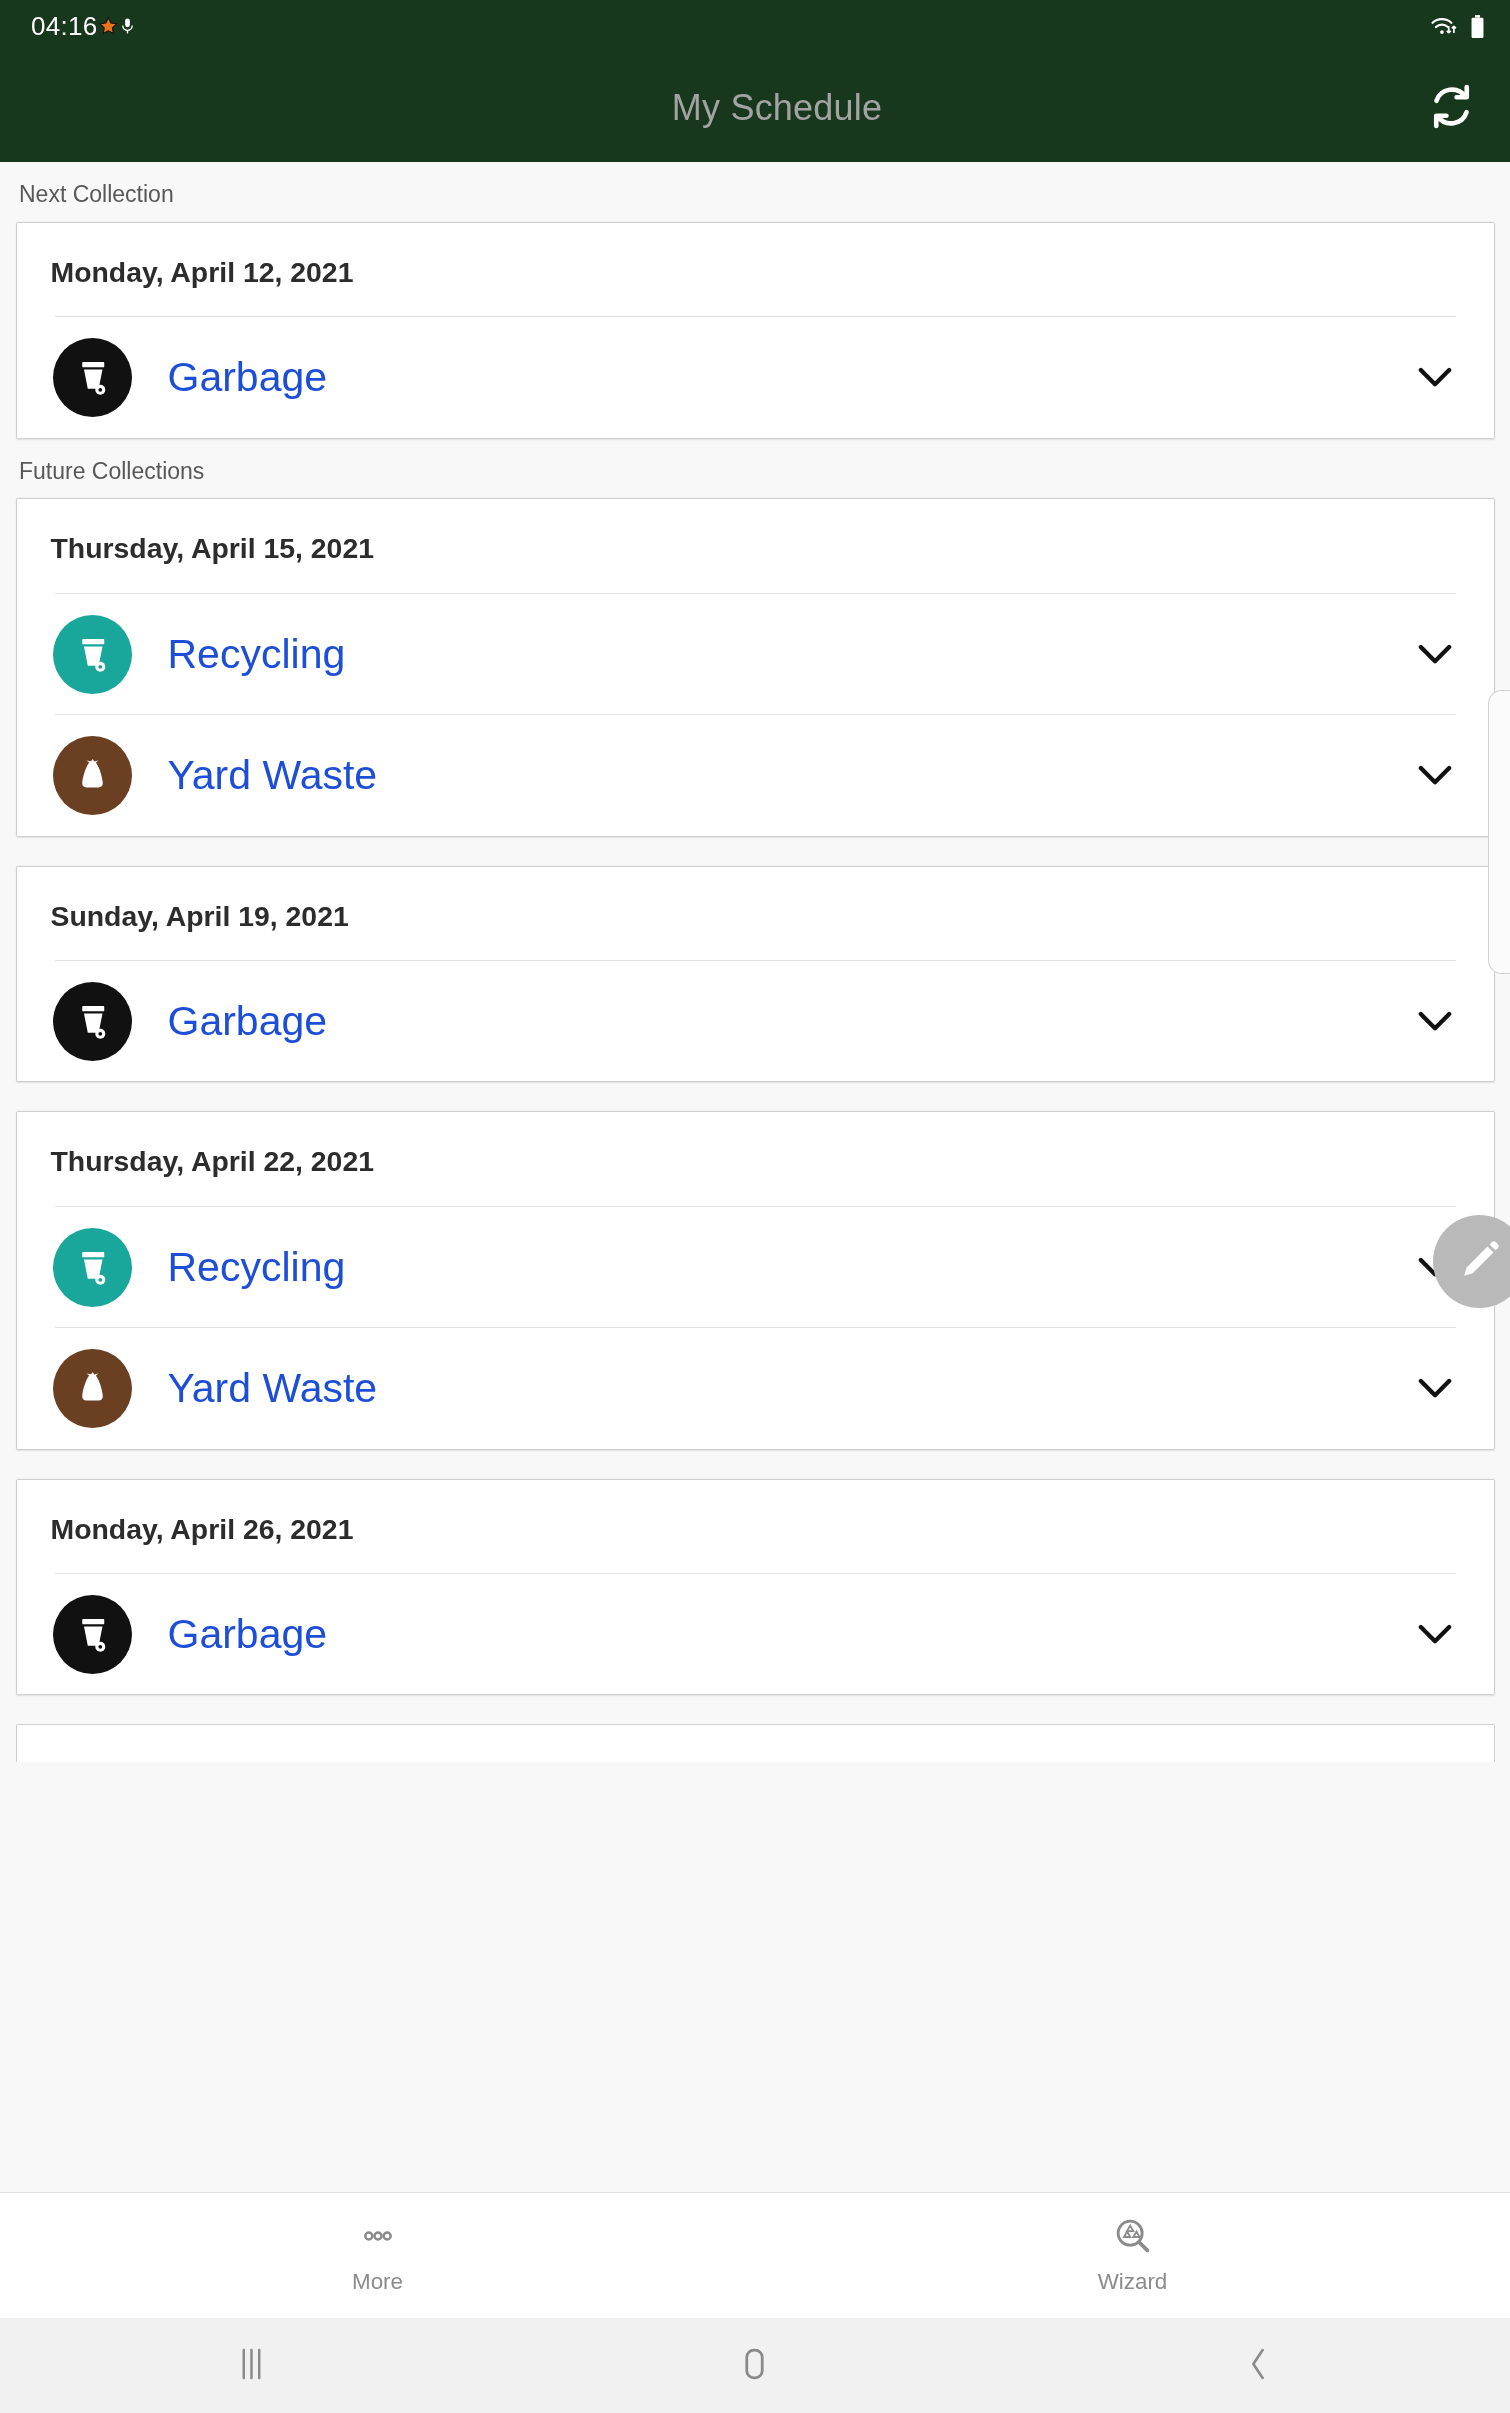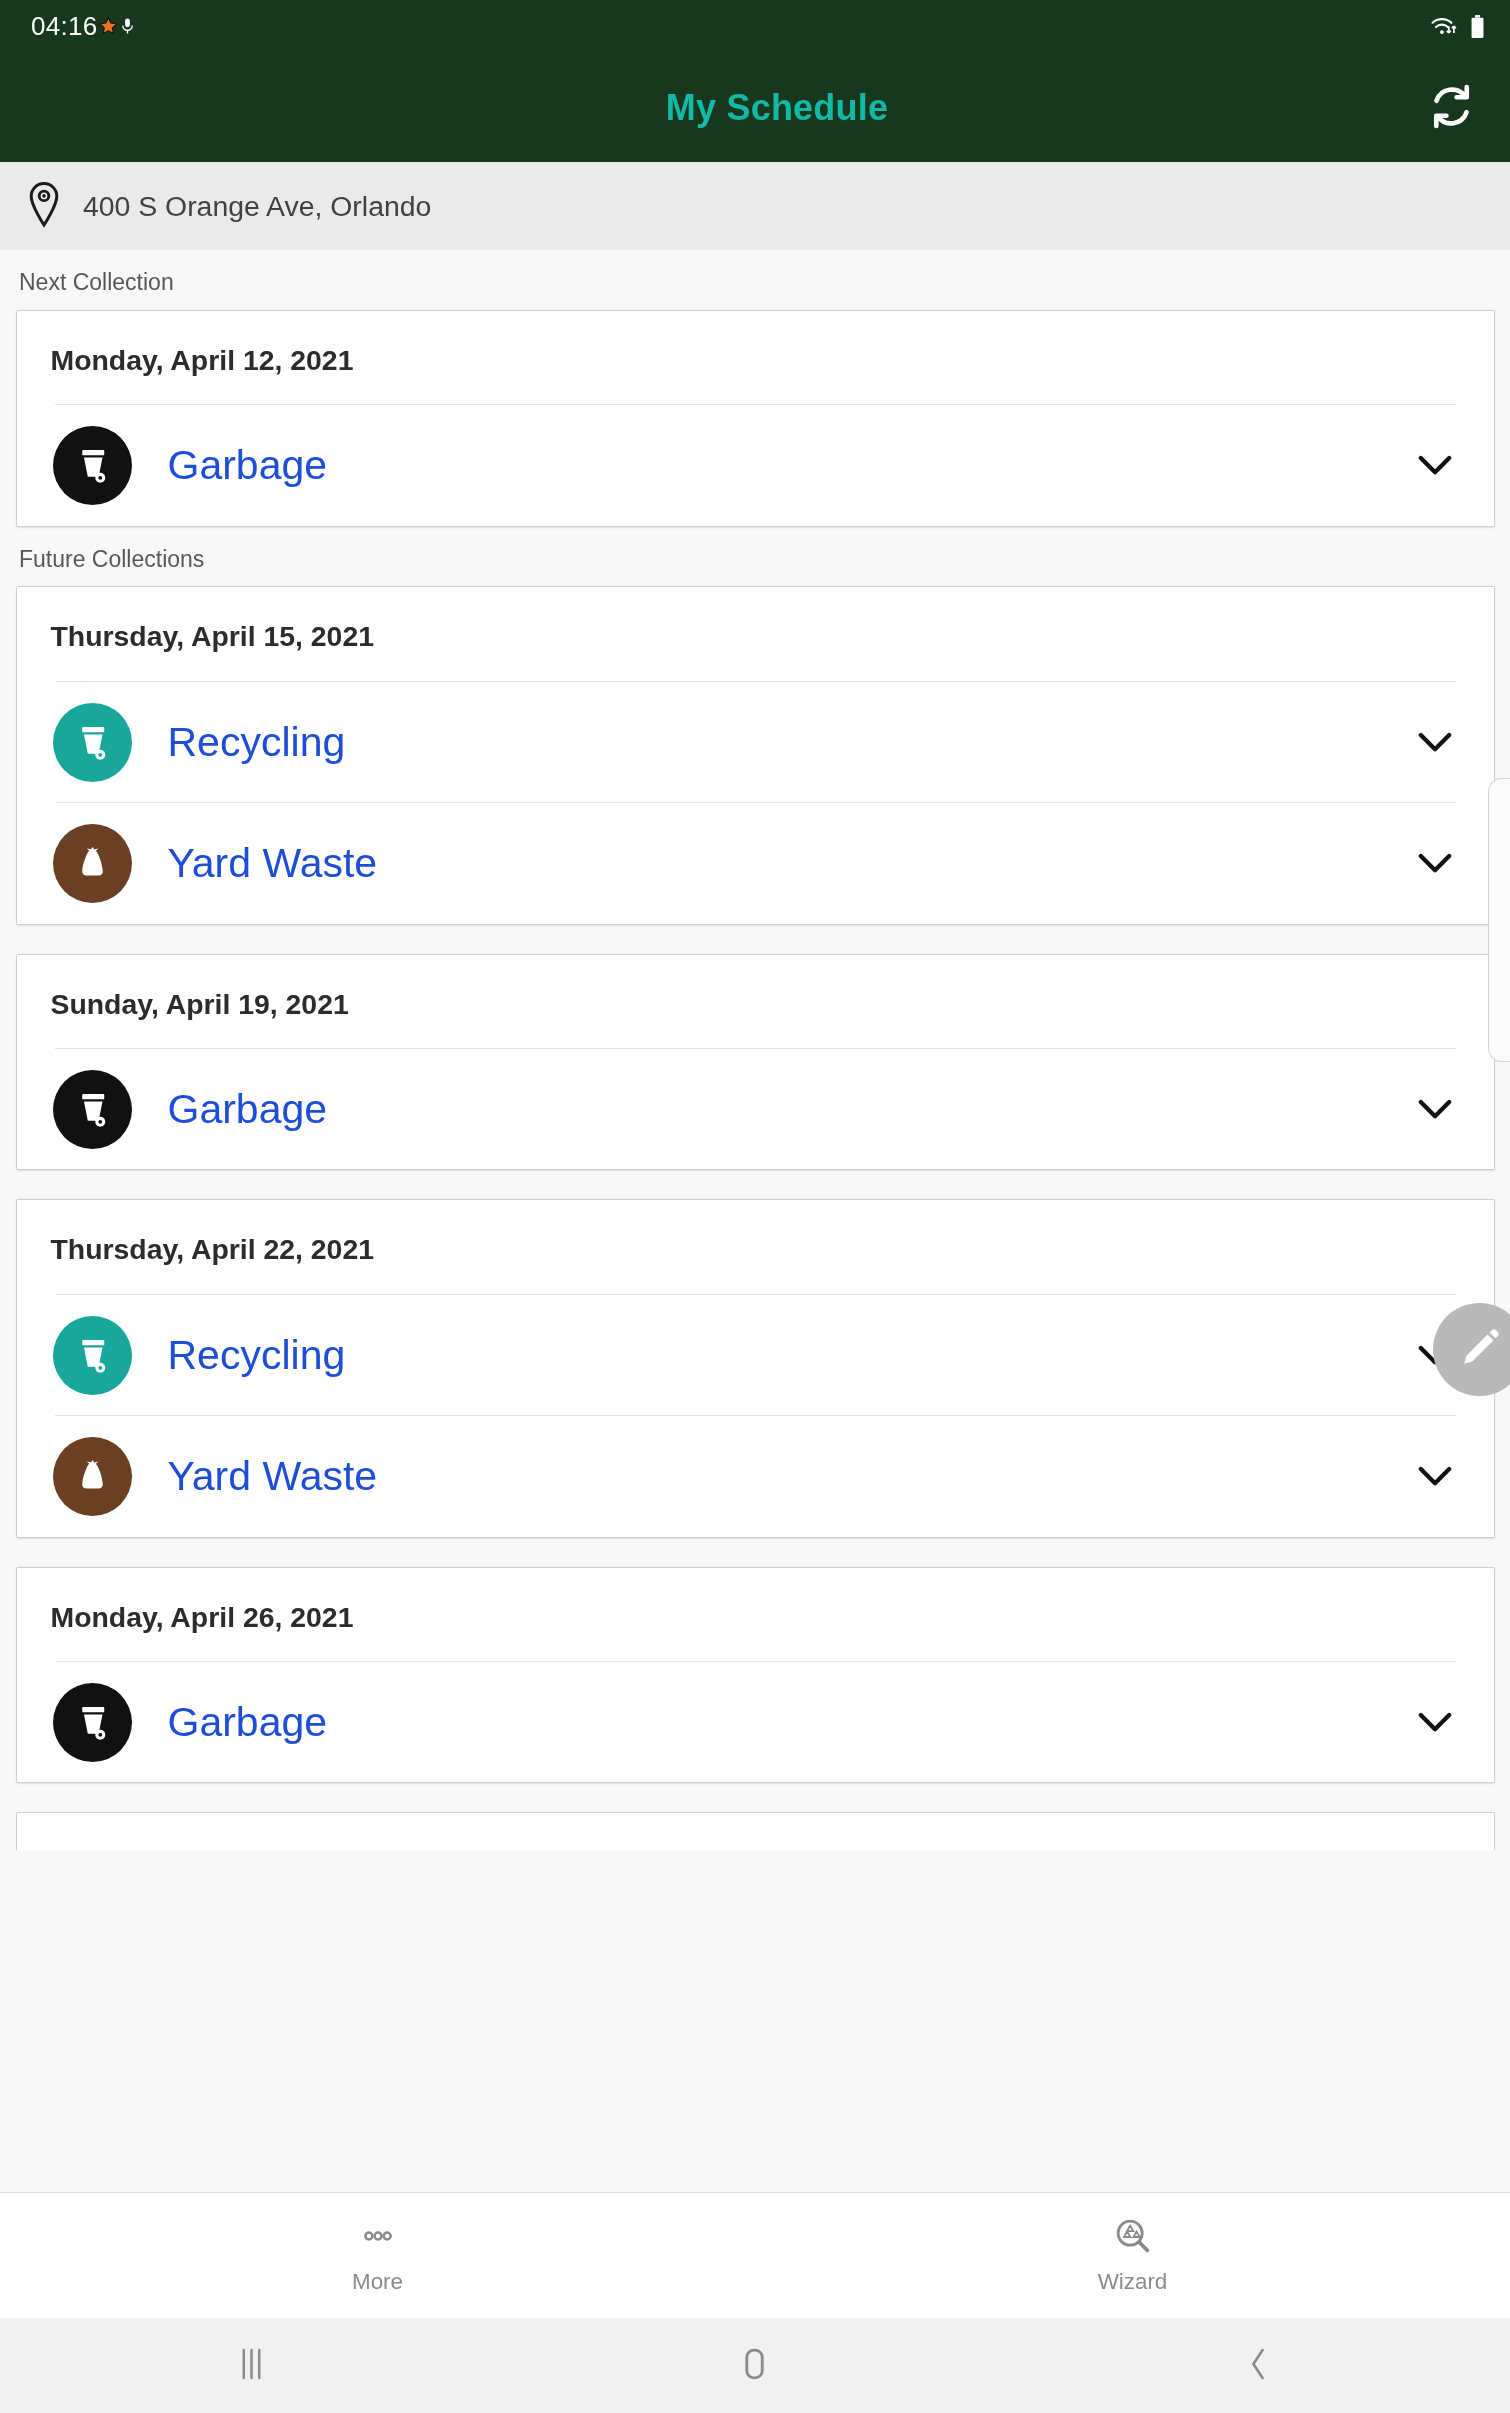--- a/index.html
+++ b/index.html
@@ -38,23 +38,23 @@
   .appbar {
     height: 109px;
     background: #17381c;
     display: flex;
     align-items: center;
     justify-content: center;
     position: relative;
     flex: 0 0 auto;
   }
   .appbar-title {
-    color: #14b8a6;
+    color: #a3a3a3;
     font-size: 36px;
-    font-weight: bold;
+    font-weight: normal;
     letter-spacing: 0.2px;
     margin-left: 44px;
   }
   .refresh-btn {
     position: absolute;
     right: 27.6px;
     top: 50%;
     transform: translateY(-50%);
     width: 62px;
     height: 62px;
@@ -251,30 +251,20 @@
         <svg width="53" height="53" viewBox="0 0 24 24" fill="none">
           <path d="M18.2 7.4A7.4 7.4 0 0 0 5.2 9.4" stroke="#fff" stroke-width="2.1" stroke-linecap="round"></path>
           <path d="M5.8 16.6a7.4 7.4 0 0 0 13-2" stroke="#fff" stroke-width="2.1" stroke-linecap="round"></path>
           <path d="M18.9 3.2v4.6h-4.6" stroke="#fff" stroke-width="2.1" stroke-linecap="round" stroke-linejoin="round"></path>
           <path d="M5.1 20.8v-4.6h4.6" stroke="#fff" stroke-width="2.1" stroke-linecap="round" stroke-linejoin="round"></path>
         </svg>
       </span>
     </div>
   </div>
 
-  <div class="addressbar">
-    <span>
-      <svg width="40" height="48" viewBox="0 0 24 30">
-        <path d="M12 1.6c-4.4 0-8 3.5-8 7.9 0 5.9 8 18 8 18s8-12.1 8-18c0-4.4-3.6-7.9-8-7.9z" fill="none" stroke="#1c1c1c" stroke-width="1.9"></path>
-        <circle cx="12" cy="9.3" r="3" fill="none" stroke="#1c1c1c" stroke-width="1.8"></circle>
-        <circle cx="12" cy="9.3" r="1.1" fill="#1c1c1c"></circle>
-      </svg>
-    </span>
-    <span class="address-text">400 S Orange Ave, Orlando</span>
-  </div>
 
   <div class="content">
 
     <div class="section-label">Next Collection</div>
 
     <div class="card">
       <div class="card-date">Monday, April 12, 2021</div>
       <div class="divider"></div>
       <div class="coll-row">
         <span class="badge" style="background:#111111">

